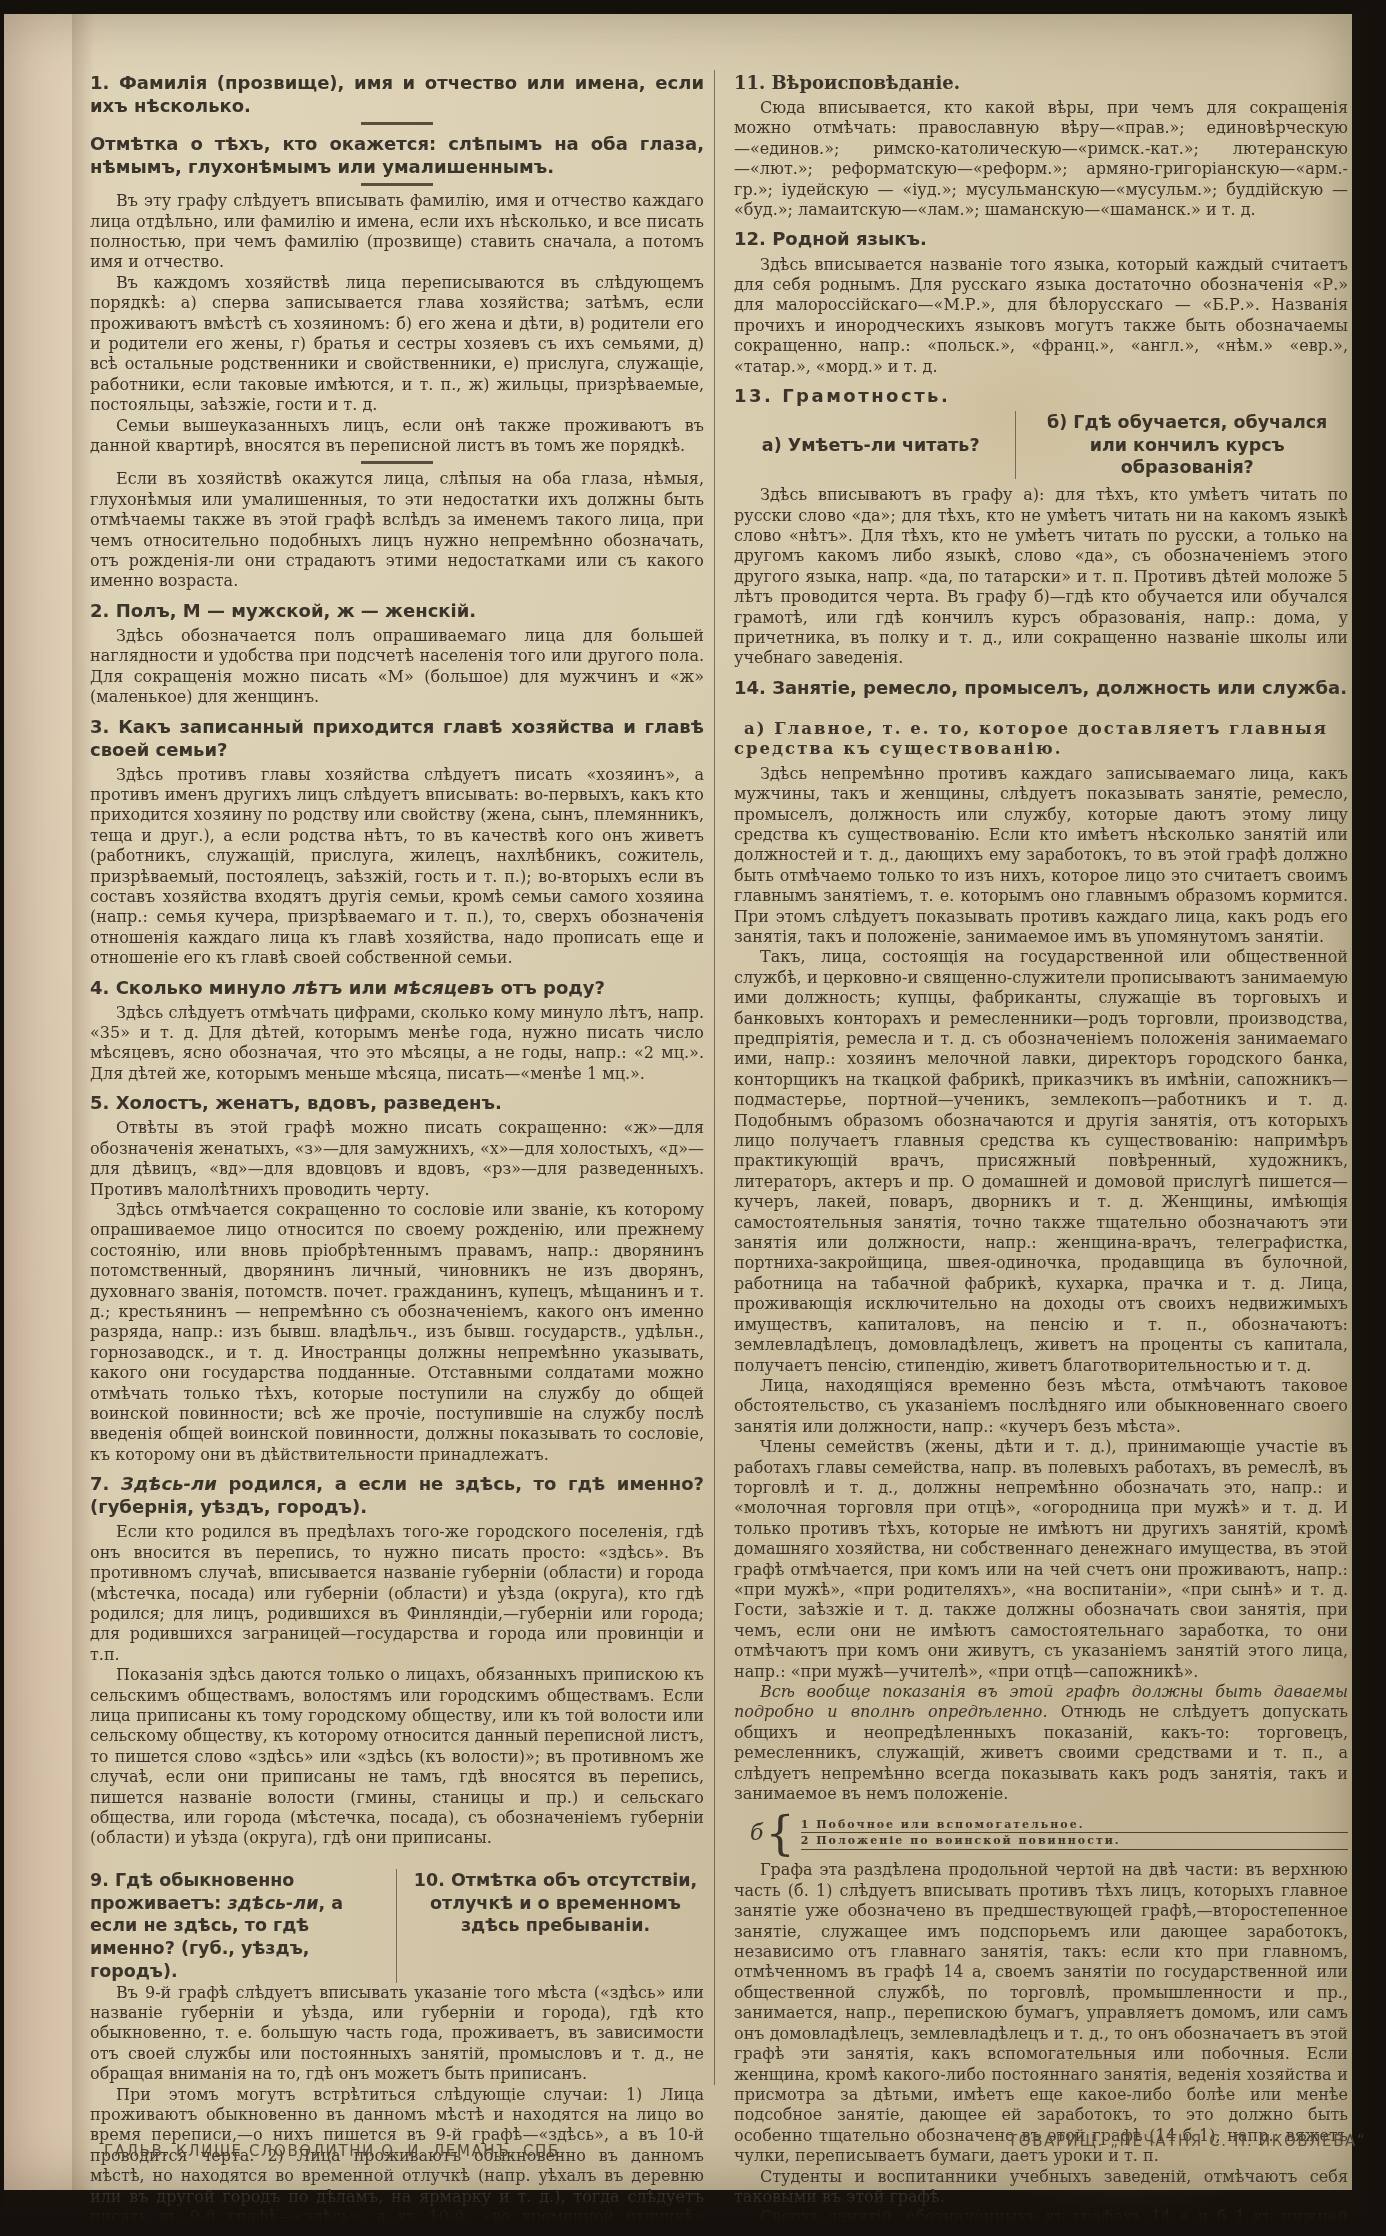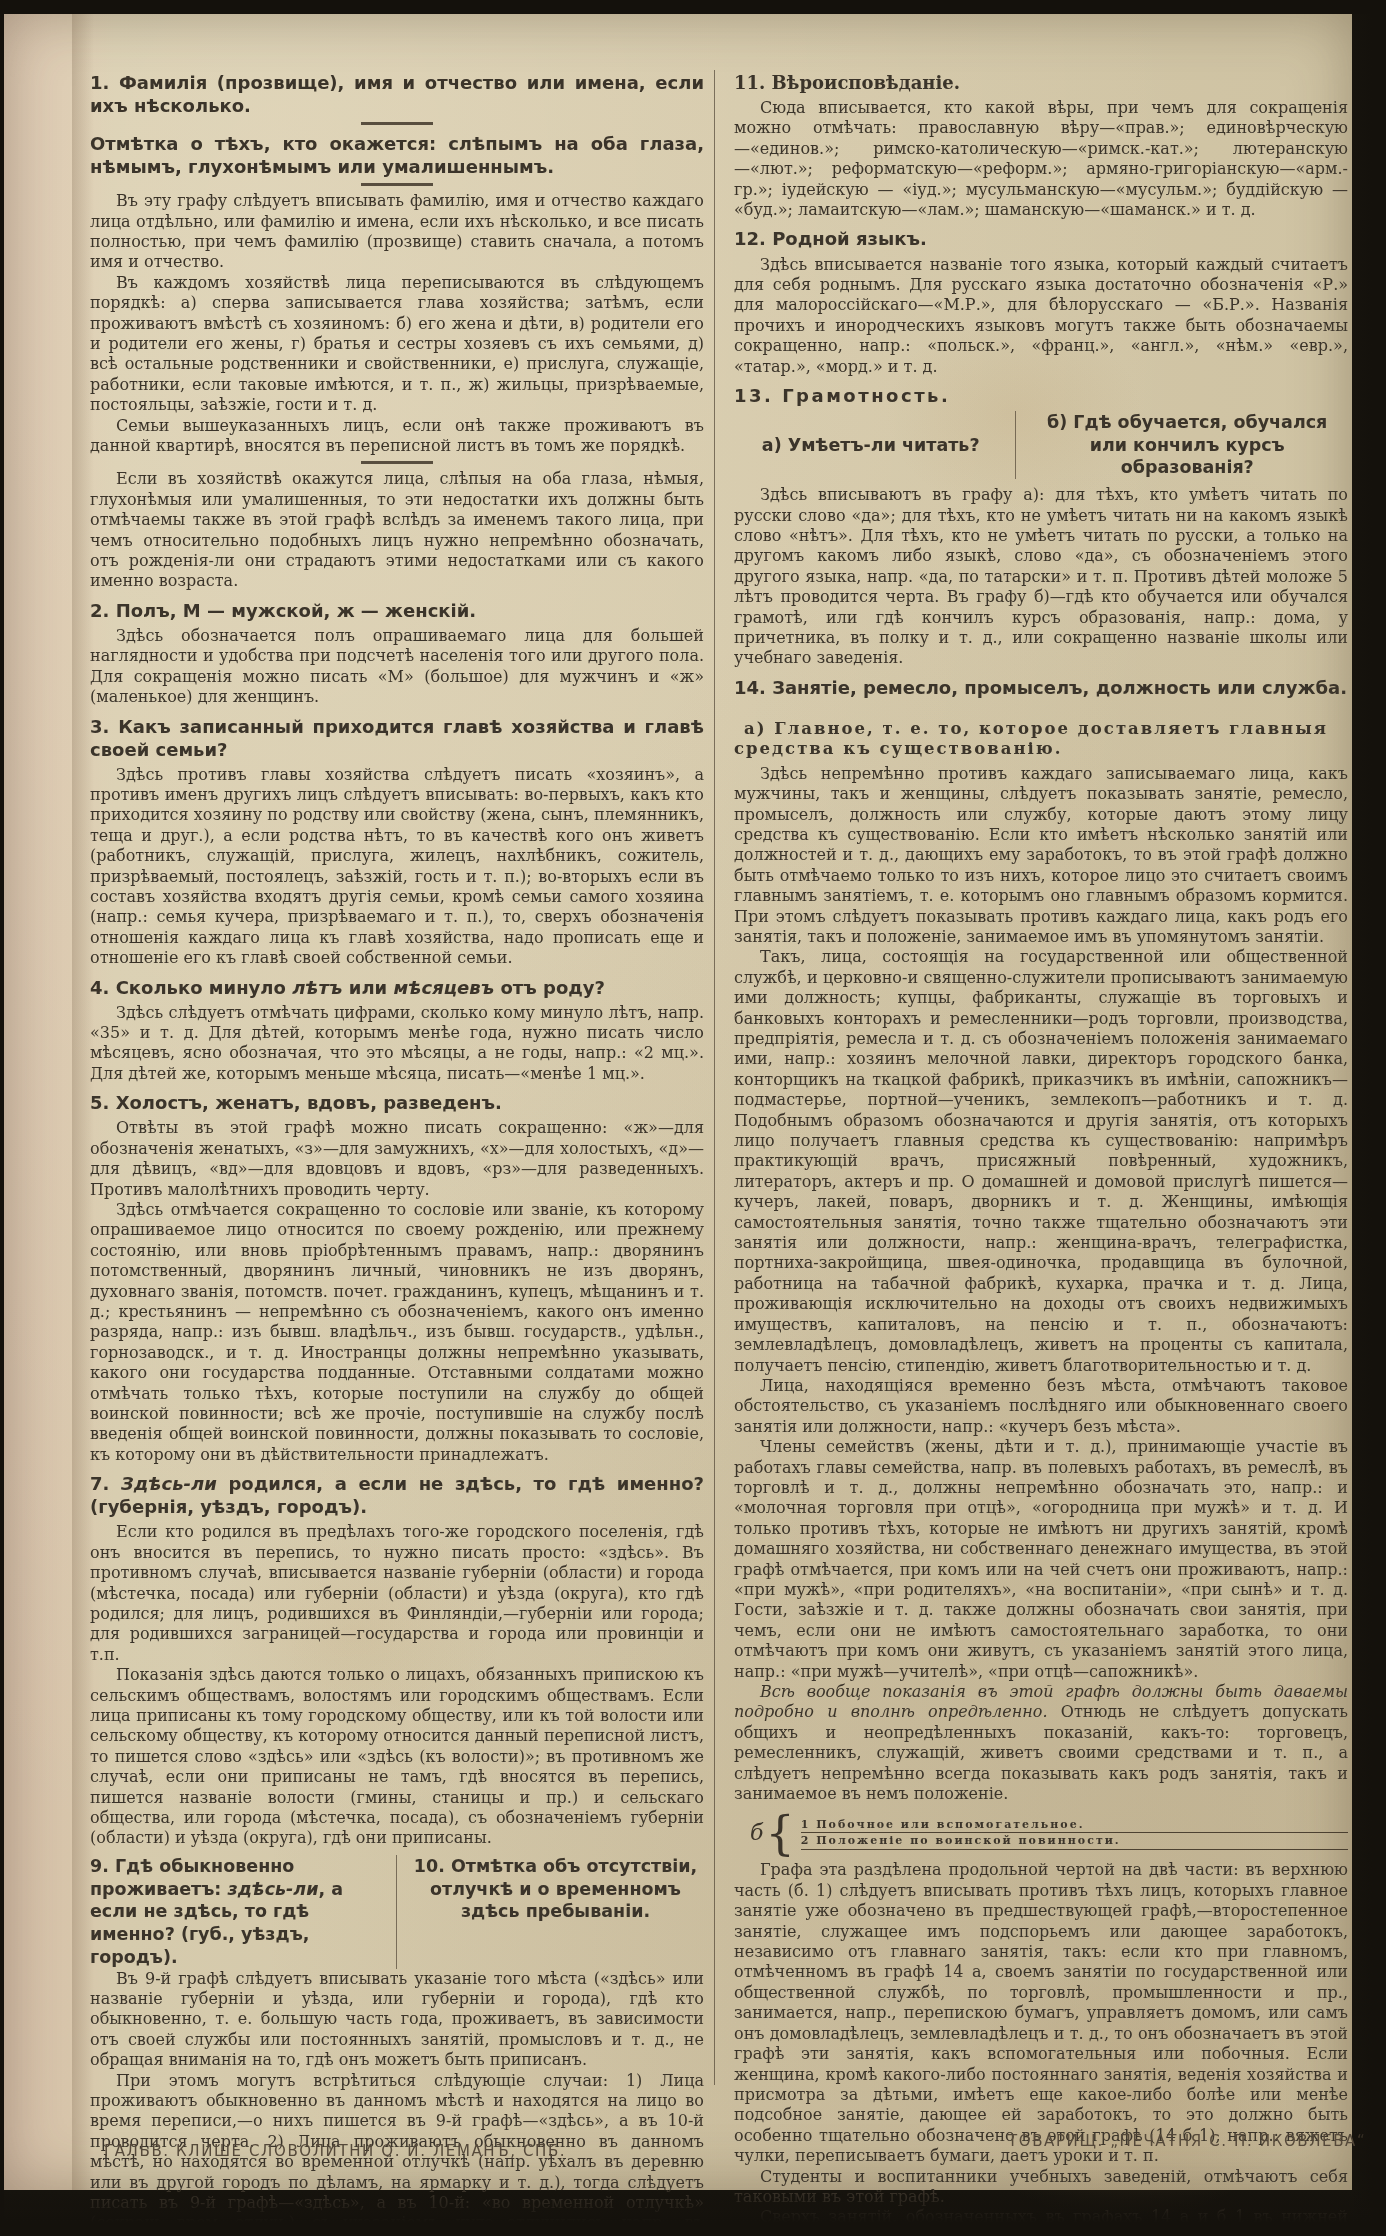--- a/index.html
+++ b/index.html
@@ -32,21 +32,21 @@
 
   p.bpar{margin:0;text-indent:26px;}
   .sec-h{font-family:"DejaVu Sans", sans-serif;font-weight:bold;
     font-size:18px;line-height:1.28;margin:7px 0 4px 0;text-indent:0;}
   .sec-h.serifh{font-family:"DejaVu Serif", serif;}
   .rule{width:72px;border-top:3px solid rgba(55,45,32,.8);margin:5px auto 5px auto;height:0;}
   .it{font-style:italic;}
   .itu{font-style:italic;}
   .ls{letter-spacing:2.5px;}
 
-  .twocol{display:flex;margin-top:6px;justify-content:center;}
+  .twocol{display:flex;margin-top:20px;justify-content:center;}
   .twocol .half{width:50%;box-sizing:border-box;}
   .twocol .half.first{border-right:1px solid rgba(60,48,35,.6);padding-right:10px;}
   .twocol .half.second{padding-left:10px;}
   .h-left{font-family:"DejaVu Sans", sans-serif;font-weight:bold;font-size:17.5px;line-height:1.3;text-align:left;}
   .h-cent{font-family:"DejaVu Sans", sans-serif;font-weight:bold;font-size:17.5px;line-height:1.3;text-align:center;}
 
   .gram-row{display:flex;margin:2px 0 6px 0;}
   .gram-row .ga{width:46%;border-right:1px solid rgba(60,48,35,.6);display:flex;align-items:center;justify-content:center;padding:4px 8px 4px 0;box-sizing:border-box;}
   .gram-row .gb{width:54%;padding:0 0 0 10px;box-sizing:border-box;}
 

